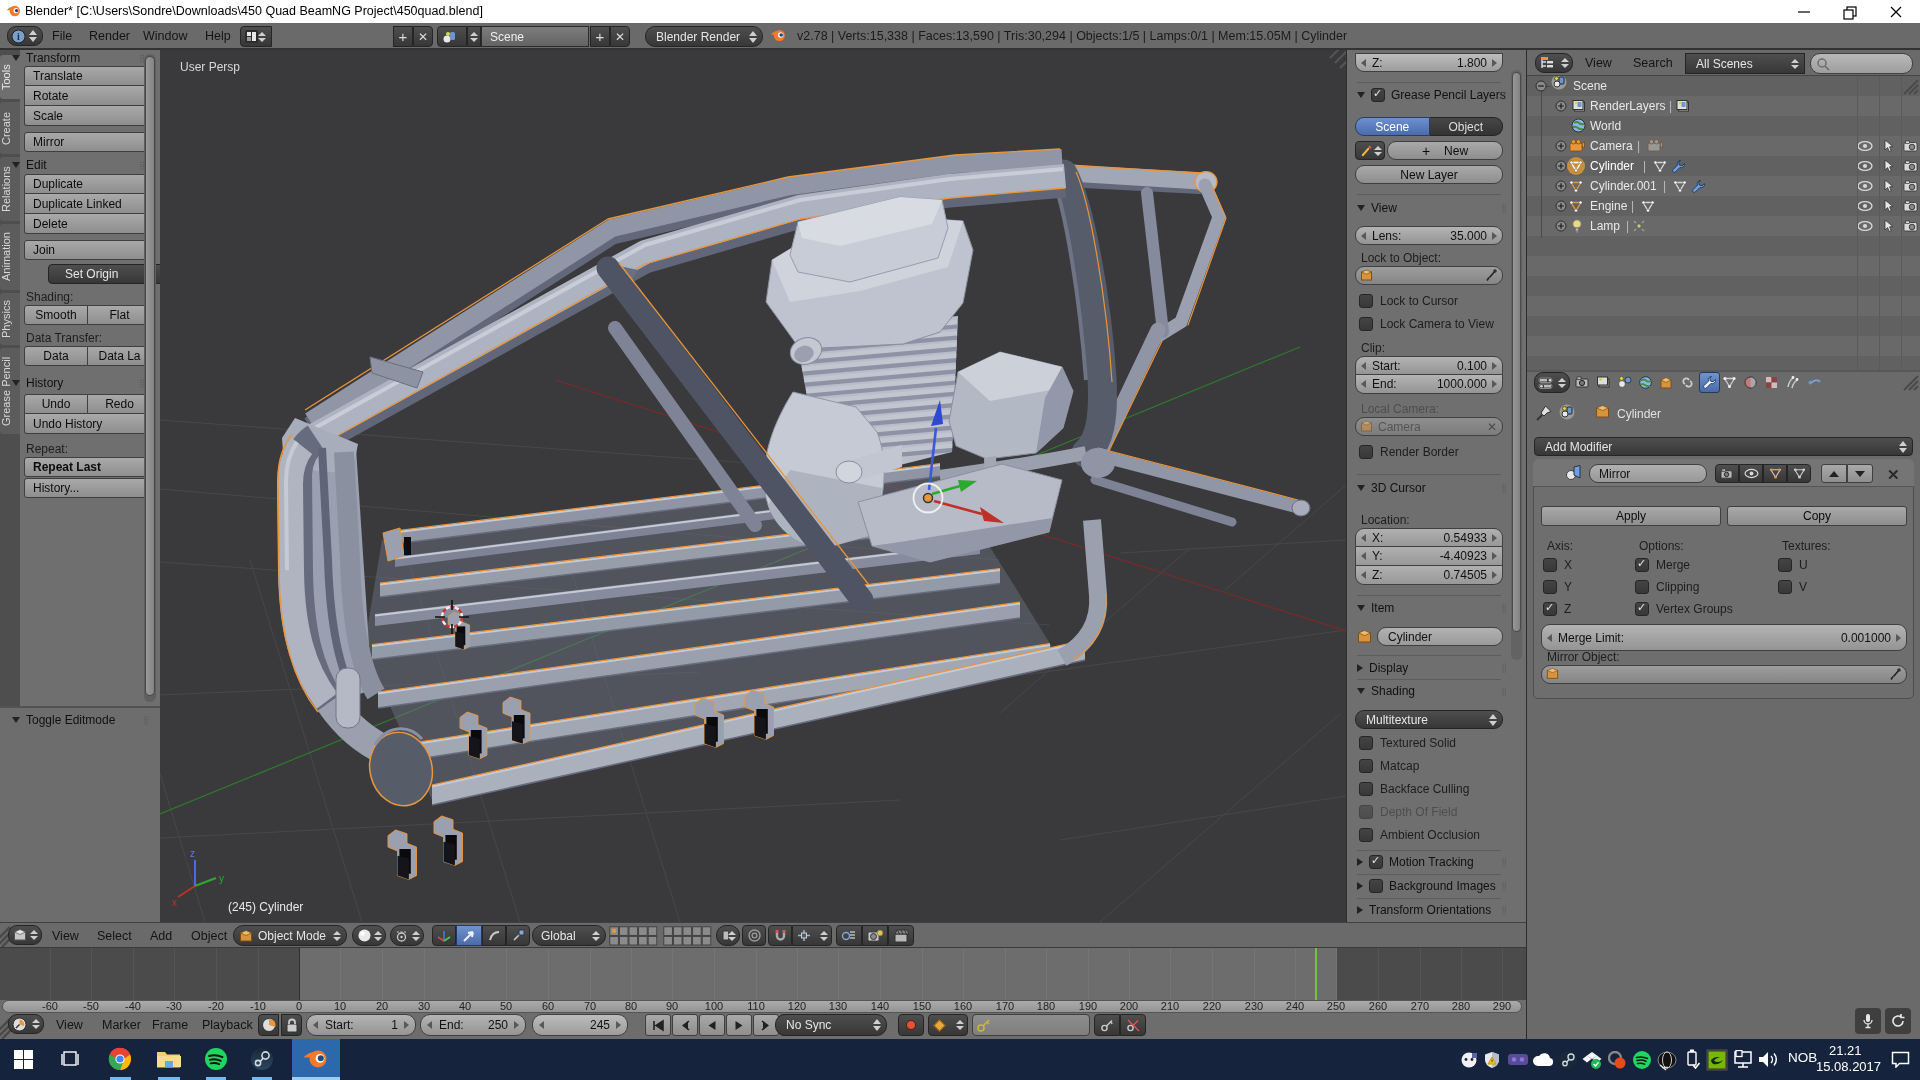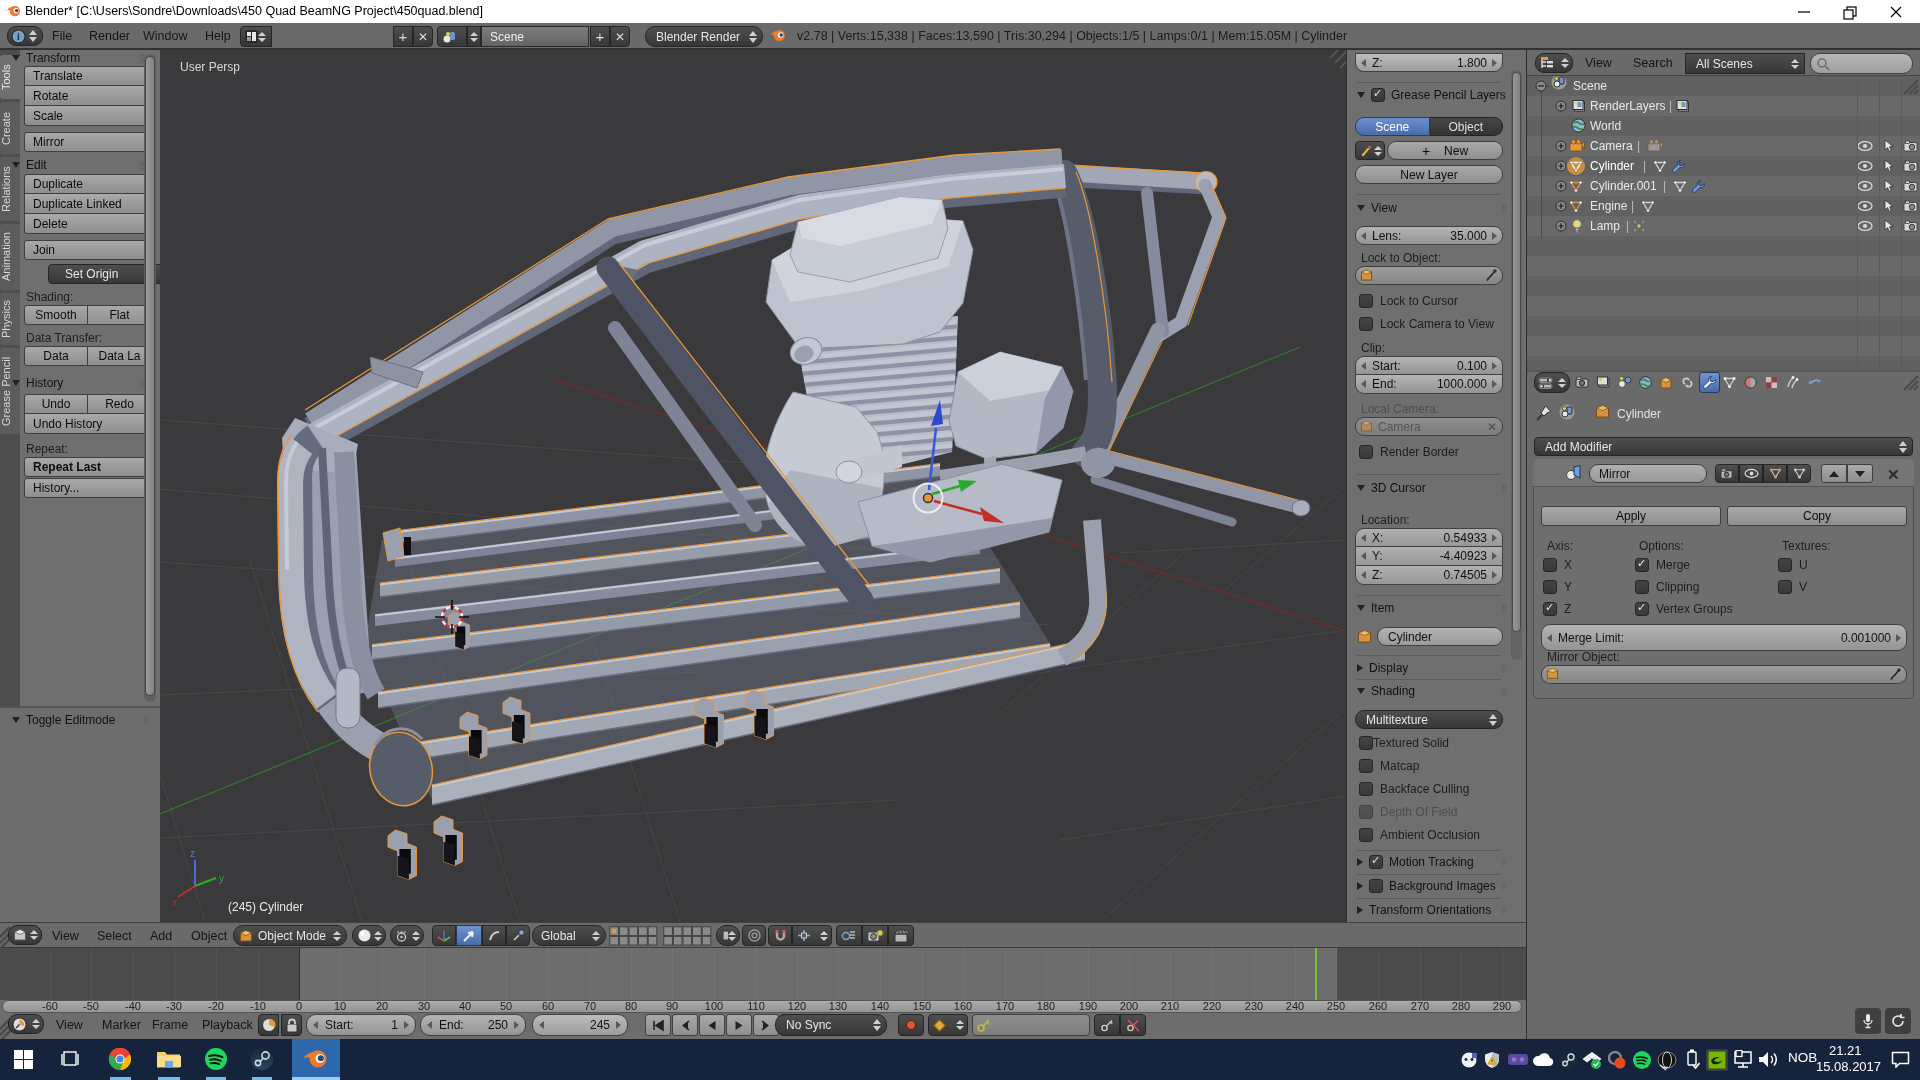--- a/index.html
+++ b/index.html
@@ -527,21 +527,21 @@
   <div class="abs" style="left:10px;top:605px;width:144px;height:1px;background:#5c5c5c;"></div>
   <div class="ph abs" style="left:10px;top:611px;"><span class="trir"></span>Display</div>
     <div class="grip" style="top:614px;right:18px">⣿</div>
   <div class="abs" style="left:10px;top:629px;width:144px;height:1px;background:#5c5c5c;"></div>
   <div class="ph abs" style="left:10px;top:634px;"><span class="tri"></span>Shading</div>
     <div class="grip" style="top:637px;right:18px">⣿</div>
   <div class="dd npr" style="top:660px;height:19px;border-radius:9px;padding-left:10px;">Multitexture<span class="updn">
         <i class="u"></i>
         <i class="d"></i>
       </span></div>
-  <div class="abs" style="left:12px;top:686px;display:flex;align-items:center;">
+  <div class="abs" style="left:12px;top:686px;display:flex;gap:7px;align-items:center;">
       <span class="chk"></span>
       <span class="lab">Textured Solid</span>
     </div>
   <div class="abs" style="left:12px;top:709px;display:flex;gap:7px;align-items:center;">
       <span class="chk"></span>
       <span class="lab">Matcap</span>
     </div>
   <div class="abs" style="left:12px;top:732px;display:flex;gap:7px;align-items:center;">
       <span class="chk"></span>
       <span class="lab">Backface Culling</span>

